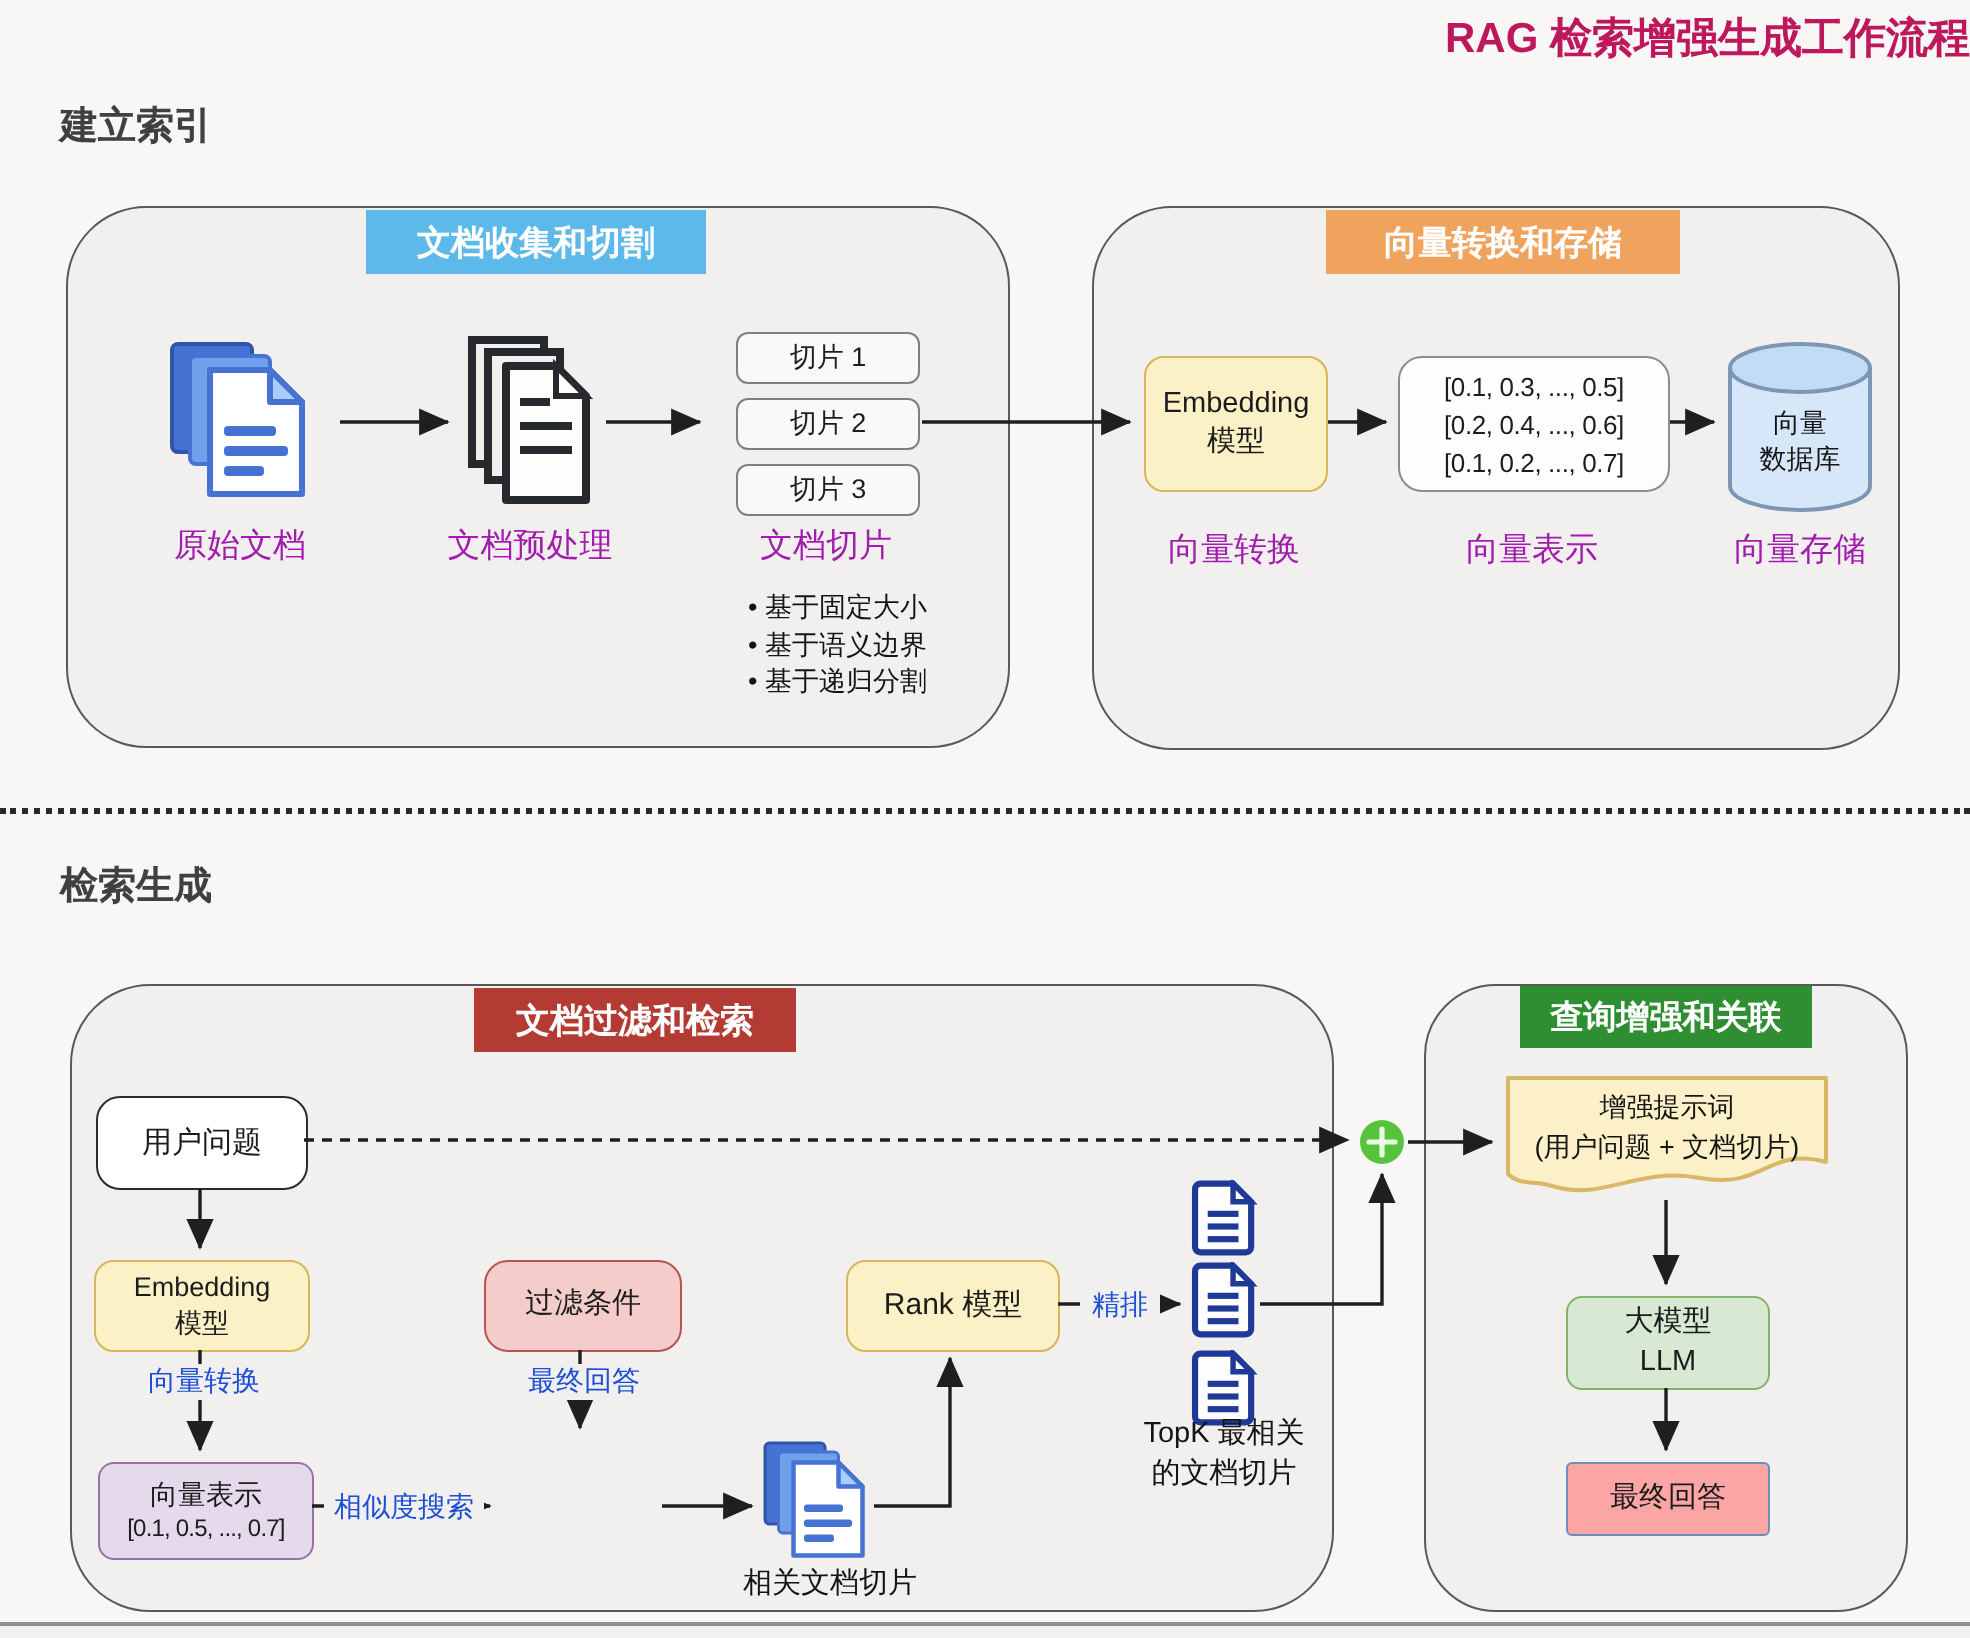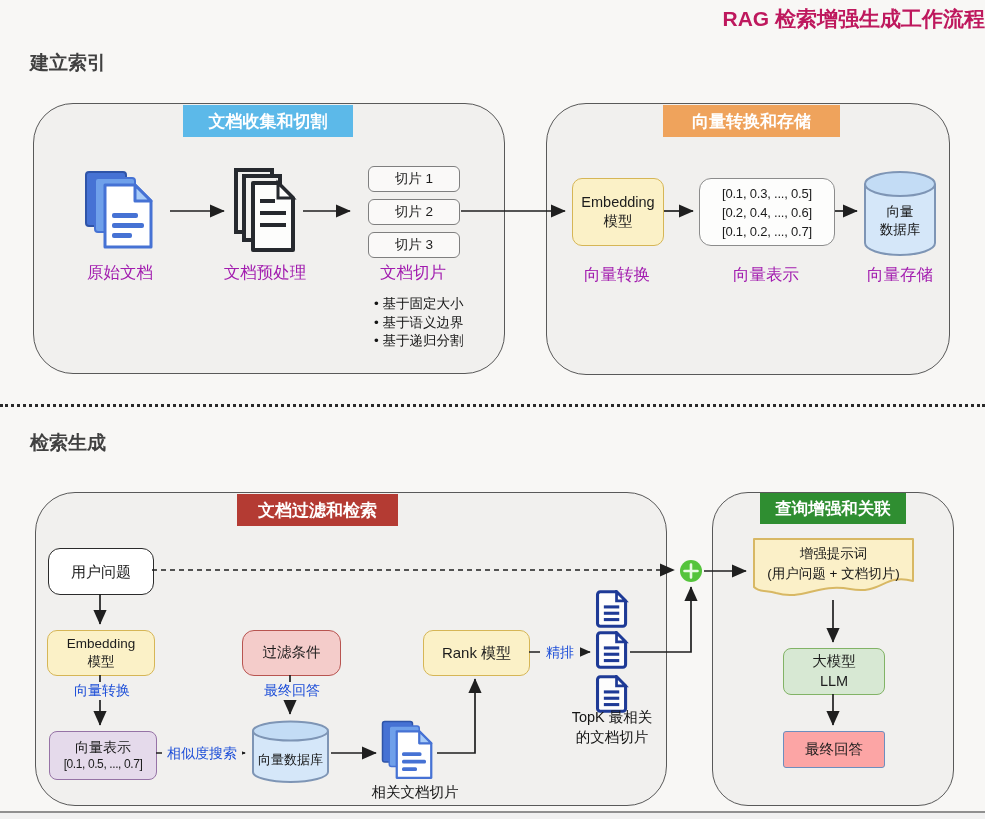--- a/index.html
+++ b/index.html
@@ -125,27 +125,20 @@
 
   <div class="abs node purple" style="left:49px;top:731px;width:106px;height:47px;">
     <div style="font-size:14px;">向量表示</div>
     <div style="font-size:12px;letter-spacing:-0.4px;white-space:nowrap;">[0.1, 0.5, ..., 0.7]</div>
   </div>
   <div class="abs online" style="left:162px;top:745px;width:76px;">相似度搜索</div>
 
   <div class="abs node pink" style="left:242px;top:630px;width:97px;height:44px;font-size:14.5px;">过滤条件</div>
   <div class="abs online" style="left:250px;top:682px;width:80px;">最终回答</div>
 
-  <div class="abs" style="left:251px;top:720px;width:79px;height:64px;z-index:3;">
-    <svg width="79" height="64" viewBox="0 0 79 64" style="position:absolute;left:0;top:0;">
-      <path d="M2 11 V52 A37.5 10 0 0 0 77 52 V11" fill="#d5e7f9" stroke="#7e95b5" stroke-width="2"></path>
-      <ellipse cx="39.5" cy="11" rx="37.5" ry="9.5" fill="#c3dcf5" stroke="#7e95b5" stroke-width="2"></ellipse>
-    </svg>
-    <div class="cyl-text" style="top:32px;font-size:13px;">向量数据库</div>
-  </div>
 
   <div class="abs" style="left:381px;top:720px;width:54px;height:60px;z-index:3;">
     <svg width="54" height="60" viewBox="0 0 72 80">
       <rect x="2" y="2" width="40" height="54" rx="3" fill="#4672d4" stroke="#2f54a8" stroke-width="2"></rect>
       <rect x="11" y="8" width="40" height="54" rx="3" fill="#6fa0ea" stroke="#4672d4" stroke-width="2"></rect>
       <path d="M21 15 H51 L67 31 V77 H21 Z" fill="#ffffff" stroke="#4672d4" stroke-width="3" stroke-linejoin="round"></path>
       <path d="M51 15 L67 31 H51 Z" fill="#a9ccf8" stroke="#4672d4" stroke-width="3" stroke-linejoin="round"></path>
       <rect x="28" y="43" width="26" height="5" rx="2" fill="#4672d4"></rect>
       <rect x="28" y="53" width="32" height="5" rx="2" fill="#4672d4"></rect>
       <rect x="28" y="63" width="20" height="5" rx="2" fill="#4672d4"></rect>

